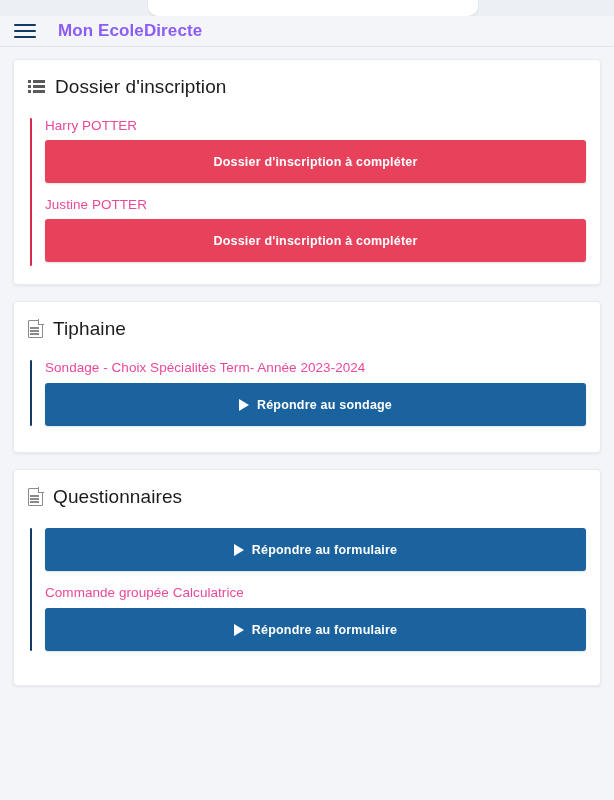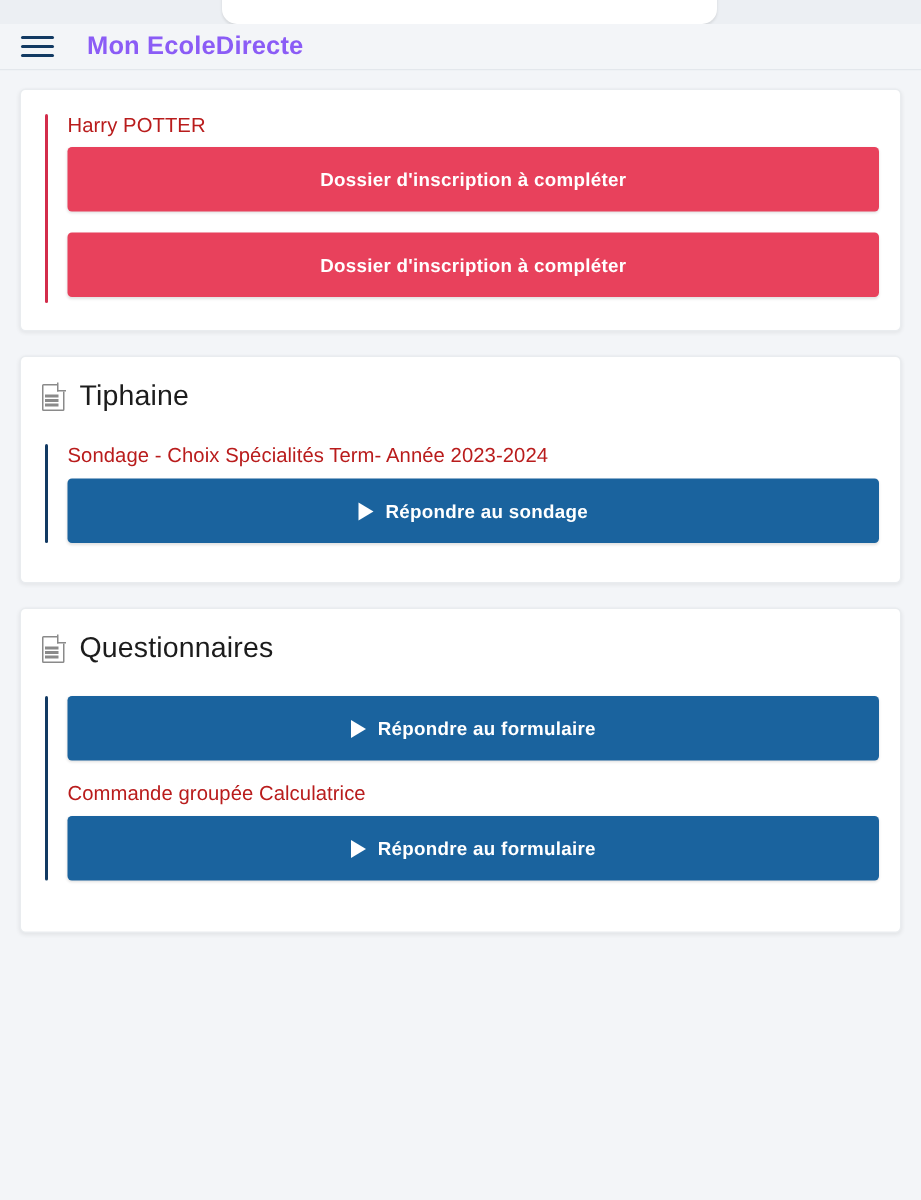--- a/index.html
+++ b/index.html
@@ -185,21 +185,21 @@
     border-radius: 1px;
   }
   .group.red::before  { background: #d32d4b; }
   .group.blue::before { background: #123a63; }
 
   .item { margin-bottom: 14px; }
   .item:last-child { margin-bottom: 0; }
 
   .item-label {
     font-size: 13.5px;
-    color: #b91c1c;
+    color: #ec4899;
     margin-bottom: 7px;
     letter-spacing: 0.05px;
     white-space: nowrap;
   }
 
   .btn {
     display: flex;
     align-items: center;
     justify-content: center;
     gap: 8px;
@@ -248,28 +248,46 @@
     <span></span>
       <span></span>
       <span></span>
   </div>
   <div class="app-title">Mon EcoleDirecte</div>
 </div>
 
 <div class="page">
 
   <div class="card card-dossier">
+    <div class="card-head">
+      <span class="ico ico-list">
+        <span class="row r1">
+            <i></i>
+            <b></b>
+          </span>
+        <span class="row r2">
+            <i></i>
+            <b></b>
+          </span>
+        <span class="row r3">
+            <i></i>
+            <b></b>
+          </span>
+      </span>
+      <span class="card-head-title">Dossier d'inscription</span>
+    </div>
     <div class="group red">
 
       <div class="item">
         <div class="item-label">Harry POTTER</div>
         <button class="btn btn-danger">Dossier d'inscription à compléter</button>
       </div>
 
       <div class="item">
+        <div class="item-label">Justine POTTER</div>
         <button class="btn btn-danger">Dossier d'inscription à compléter</button>
       </div>
 
 
     </div>
   </div>
 
   <div class="card card-sondages">
     <div class="card-head">
       <span class="ico ico-doc">

